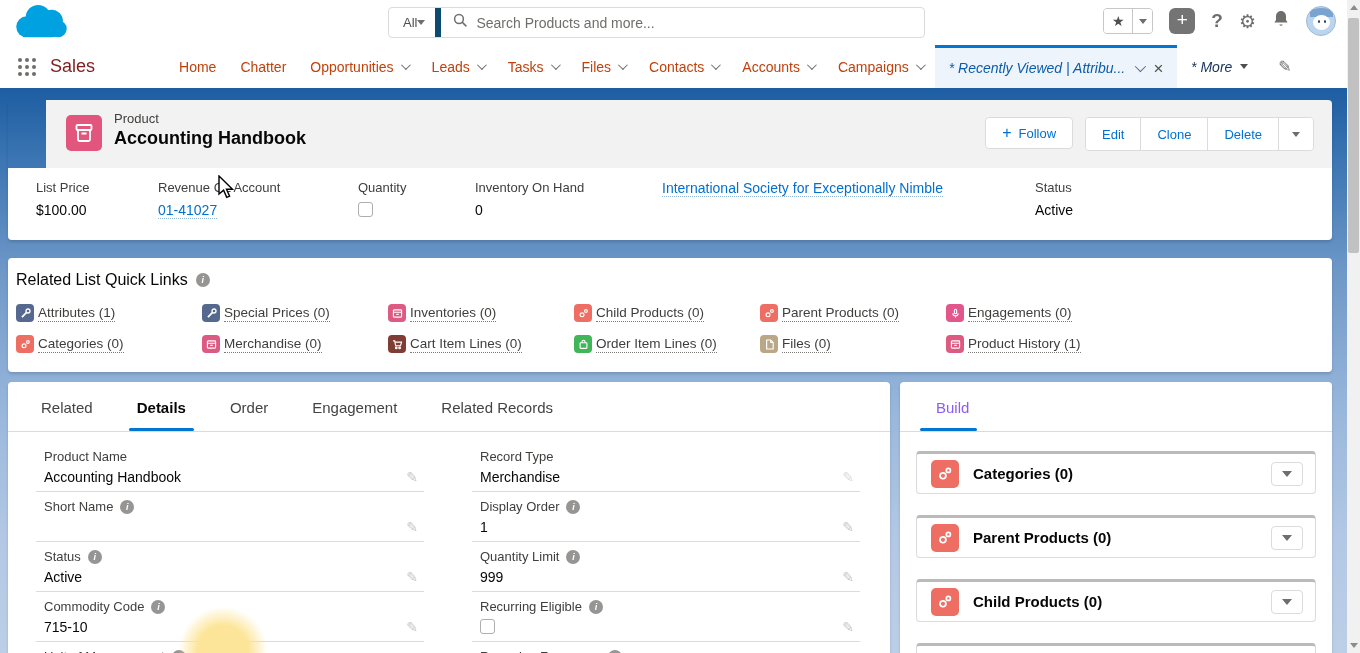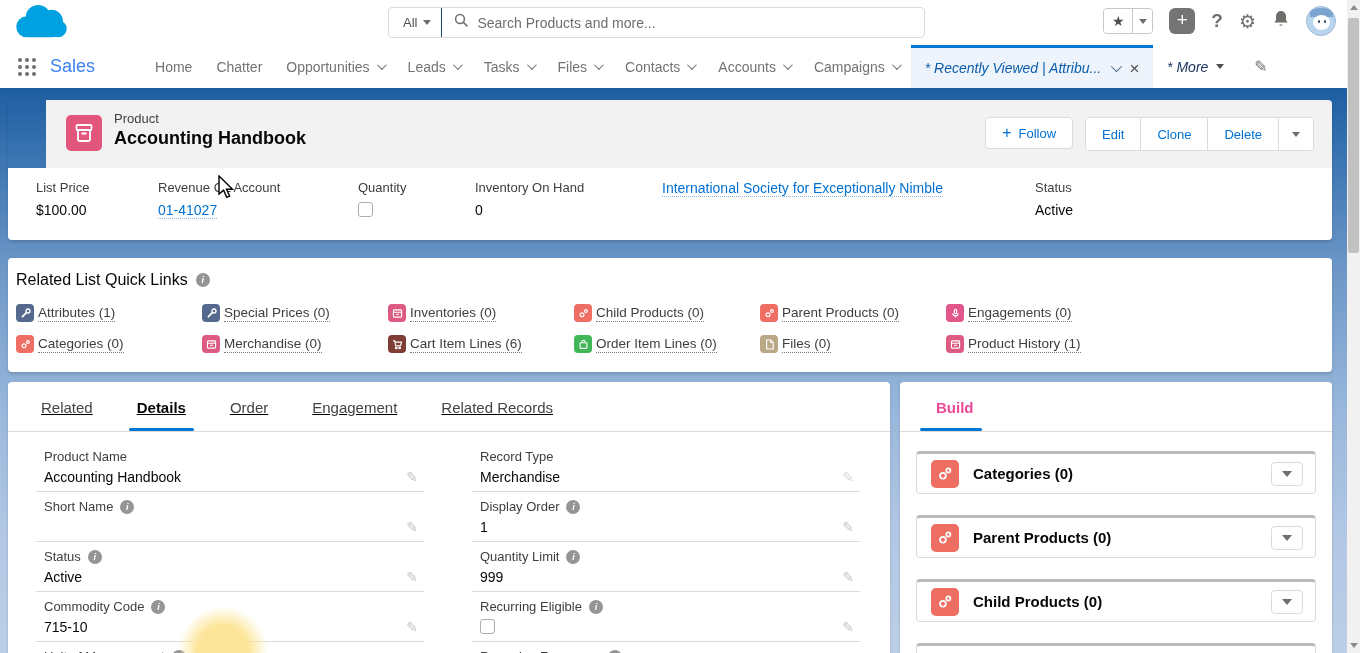--- a/index.html
+++ b/index.html
@@ -4,44 +4,44 @@
 <style>
   * { margin:0; padding:0; box-sizing:border-box; }
   html,body { width:1360px; height:653px; overflow:hidden; }
   body { font-family:"Liberation Sans", sans-serif; background:#fff; }
   .screen { position:relative; width:1360px; height:653px; overflow:hidden; }
 
   
   .topbar { position:absolute; top:0; left:0; width:1360px; height:45px; background:#fff; z-index:5; }
   .logo { position:absolute; left:12px; top:3px; }
   .searchbox { position:absolute; left:388px; top:7px; width:537px; height:31px; border:1px solid #dddbda; border-radius:4px; display:flex; align-items:center; background:#fff; }
-  .search-scope { display:flex; align-items:center; gap:6px; padding:0 10px 0 14px; height:100%; border-right:1px solid #0c4a6e; color:#514f4d; font-size:13px; cursor:pointer; }
+  .search-scope { display:flex; align-items:center; padding:0 10px 0 14px; height:100%; border-right:6px solid #0c4a6e; color:#514f4d; font-size:13px; cursor:pointer; }
   .caret-down { width:0; height:0; border-left:4px solid transparent; border-right:4px solid transparent; border-top:5px solid #706e6b; display:inline-block; }
   .search-mag { margin:0 8px 0 12px; }
   .search-input { border:none; outline:none; flex:1; font-size:14px; color:#444; font-family:"Liberation Sans",sans-serif; }
   .search-input::placeholder { color:#706e6b; }
   .util-icons { position:absolute; right:24px; top:6px; display:flex; align-items:center; gap:16px; }
   .fav-group { display:flex; border:1px solid #c9c7c5; border-radius:4px; overflow:hidden; height:26px; }
   .fav-star { width:28px; display:flex; align-items:center; justify-content:center; font-size:14px; color:#514f4d; background:#fff; cursor:pointer; }
   .fav-dd { width:20px; display:flex; align-items:center; justify-content:center; border-left:1px solid #c9c7c5; background:#fff; cursor:pointer; }
   .plus-btn { width:26px; height:26px; background:#747474; border-radius:6px; color:#fff; font-size:19px; line-height:24px; text-align:center; cursor:pointer; }
   .help-q { font-size:19px; color:#706e6b; font-weight:bold; cursor:pointer; }
   .gear { font-size:19px; color:#706e6b; cursor:pointer; }
   .avatar { width:30px; height:30px; border-radius:50%; background:#bcd5ee; border:1px solid #9db9d9; position:relative; cursor:pointer; overflow:hidden; }
   .avatar .face { position:absolute; left:6px; top:8px; width:17px; height:15px; background:#fff; border-radius:50%; }
   .avatar .eye { position:absolute; top:13px; width:2px; height:3px; background:#27415f; border-radius:50%; }
   .avatar .hood { position:absolute; left:3px; top:1px; width:23px; height:9px; background:#7ba3cf; border-radius:50% 50% 0 0; }
 
   
   .navbar { position:absolute; top:45px; left:0; width:1360px; height:43px; background:#fff; display:flex; align-items:center; z-index:5; }
   .waffle { display:grid; grid-template-columns:repeat(3,4px); grid-gap:3px; margin:0 14px 0 18px; cursor:pointer; }
   .waffle span { width:4px; height:4px; border-radius:50%; background:#706e6b; }
-  .app-name { font-size:18px; color:#3b82f6; margin-right:48px; }
+  .app-name { font-size:18px; color:#7f1d1d; margin-right:72px; }
   .nav-items { display:flex; align-items:center; height:100%; }
-  .nav-item { display:flex; align-items:center; gap:7px; padding:0 12px; height:100%; font-size:14px; color:#737373; cursor:pointer; white-space:nowrap; }
+  .nav-item { display:flex; align-items:center; gap:7px; padding:0 12px; height:100%; font-size:14px; color:#c2410c; cursor:pointer; white-space:nowrap; }
   .chev { width:7px; height:7px; border-right:1.5px solid #706e6b; border-bottom:1.5px solid #706e6b; transform:rotate(45deg) translateY(-2px); display:inline-block; }
   .nav-tab-active { display:flex; align-items:center; gap:10px; height:100%; padding:0 14px; background:#eef4fb; border-top:3px solid #0176d3; font-size:14px; font-style:italic; color:#0b5cab; cursor:pointer; white-space:nowrap; }
   .tab-chev { width:8px; height:8px; border-right:1.5px solid #54698d; border-bottom:1.5px solid #54698d; transform:rotate(45deg) translateY(-2px); }
   .tab-close { font-size:17px; color:#514f4d; cursor:pointer; line-height:1; }
   .more-tab { display:flex; align-items:center; gap:8px; padding:0 14px; font-size:14px; font-style:italic; color:#16325c; cursor:pointer; }
   .more-tab .caret-down { border-top-color:#514f4d; }
   .nav-pencil { margin-left:16px; font-size:16px; color:#706e6b; cursor:pointer; }
 
   
   .content { position:absolute; top:88px; left:0; width:1360px; height:565px;
@@ -80,34 +80,34 @@
   .ql-grid { display:grid; grid-template-columns:repeat(6,186px); grid-row-gap:13px; margin-top:15px; }
   .ql-item { display:flex; align-items:center; gap:4px; }
   .ql-ico { width:18px; height:18px; border-radius:4px; display:flex; align-items:center; justify-content:center; flex:none; }
   .ql-label { font-size:13.5px; color:#3e3e3c; border-bottom:1px dotted #7d7a78; padding-bottom:1px; cursor:pointer; white-space:nowrap; }
   .c-slate{background:#54698d}.c-rose{background:#dd5b82}.c-salmon{background:#ef6e64}
   .c-maroon{background:#7f3d36}.c-green{background:#41b658}.c-tan{background:#baa786}.c-pink{background:#e2568b}
 
   
   .bottomrow { position:absolute; left:8px; top:294px; display:flex; gap:10px; }
   .details-card { width:882px; height:420px; overflow:hidden; position:relative; }
-  .tabs-bar { display:flex; align-items:flex-end; gap:44px; padding:0 0 0 33px; height:50px; border-bottom:1px solid #dddbda;text-decoration:underline; }
+  .tabs-bar { display:flex; align-items:flex-end; gap:44px; padding:0 0 0 33px; height:50px; border-bottom:1px solid #dddbda; }
   .tab { font-size:15px; color:#444; padding-bottom:15px; cursor:pointer; position:relative; white-space:nowrap; }
   .tab.active { font-weight:bold; color:#080707; }
   .tab.active::after { content:""; position:absolute; left:-8px; right:-8px; bottom:0; height:3px; background:#0176d3; border-radius:2px; }
   .form { display:grid; grid-template-columns:1fr 1fr; column-gap:48px; padding:10px 30px 0 28px; }
   .field { position:relative; border-bottom:1px solid #dddbda; padding:7px 0 5px 8px; min-height:48px; }
   .f-label { font-size:13px; color:#3e3e3c; display:flex; align-items:center; gap:7px; }
   .f-value { font-size:14px; color:#080707; margin-top:5px; min-height:17px; }
   .f-edit { position:absolute; right:6px; bottom:6px; font-size:14px; color:#c6c4c2; cursor:pointer; }
   .f-edit.faded { color:#dad8d6; }
 
   .build-card { width:432px; height:420px; position:relative; }
   .build-tabbar { height:50px; border-bottom:1px solid #dddbda; display:flex; align-items:flex-end; padding-left:36px; }
-  .build-tab { font-size:15px; font-weight:bold; color:#ec4899; padding-bottom:15px; position:relative; cursor:pointer; }
+  .build-tab { font-size:15px; font-weight:normal; color:#8b5cf6; padding-bottom:15px; position:relative; cursor:pointer; }
   .build-tab::after { content:""; position:absolute; left:-16px; right:-8px; bottom:0; height:3px; background:#0176d3; border-radius:2px; }
   .accordion { padding:19px 16px 0 16px; }
   .acc-card { height:43px; border:1px solid #dddbda; border-top:3px solid #bdbbb9; border-radius:4px; display:flex; align-items:center; padding:0 12px 0 14px; margin-bottom:21px; background:#fff; cursor:pointer; }
   .acc-ico { width:28px; height:28px; border-radius:5px; background:#ef6e64; display:flex; align-items:center; justify-content:center; margin-right:14px; flex:none; }
   .acc-label { font-size:15px; font-weight:bold; color:#080707; flex:1; }
   .acc-dd { width:32px; height:24px; border:1px solid #dddbda; border-radius:4px; display:flex; align-items:center; justify-content:center; cursor:pointer; }
   .acc-dd .caret-down { border-top-color:#706e6b; border-left-width:5px; border-right-width:5px; border-top-width:6px; }
 
   
   .scrollbar { position:absolute; right:0; top:0; width:13px; height:653px; background:#f1f1f1; z-index:9; }
@@ -374,21 +374,21 @@
             <span class="ql-label">Merchandise (0)</span>
           </div>
         <div class="ql-item">
             <span class="ql-ico c-maroon">
               <svg width="13" height="13" viewBox="0 0 16 16" fill="none" stroke="#fff" stroke-width="1.4">
                 <path d="M2.5 3.5h2l1.2 6h6l1.3-4.5H5"></path>
                 <circle cx="6.5" cy="12.2" r="1" fill="#fff"></circle>
                 <circle cx="10.6" cy="12.2" r="1" fill="#fff"></circle>
               </svg>
             </span>
-            <span class="ql-label">Cart Item Lines (6)</span>
+            <span class="ql-label">Cart Item Lines (0)</span>
           </div>
         <div class="ql-item">
             <span class="ql-ico c-green">
               <svg width="13" height="13" viewBox="0 0 16 16" fill="none" stroke="#fff" stroke-width="1.4">
                 <rect x="3.8" y="5.8" width="8.4" height="7" rx="1"></rect>
                 <path d="M6.2 5.8V4.6a1.8 1.8 0 0 1 3.6 0v1.2"></path>
               </svg>
             </span>
             <span class="ql-label">Order Item Lines (0)</span>
           </div>

